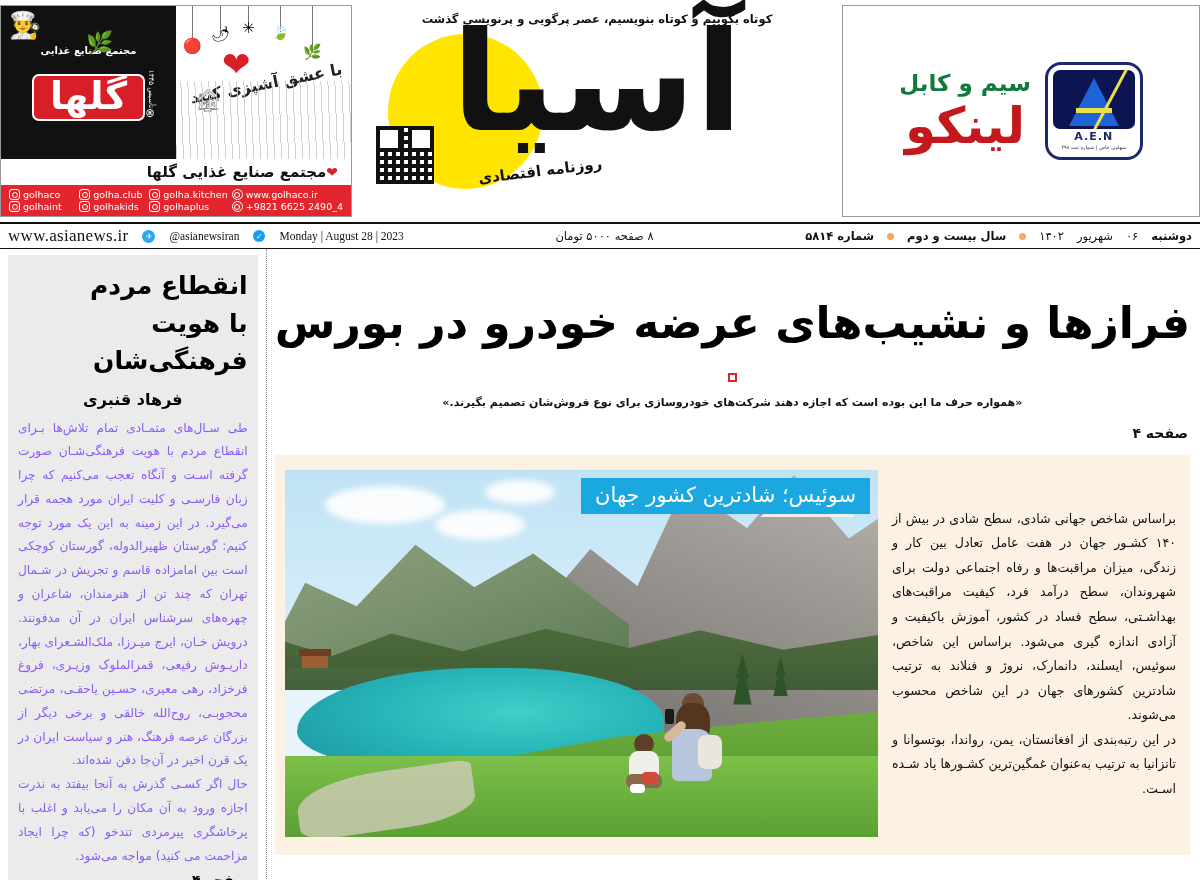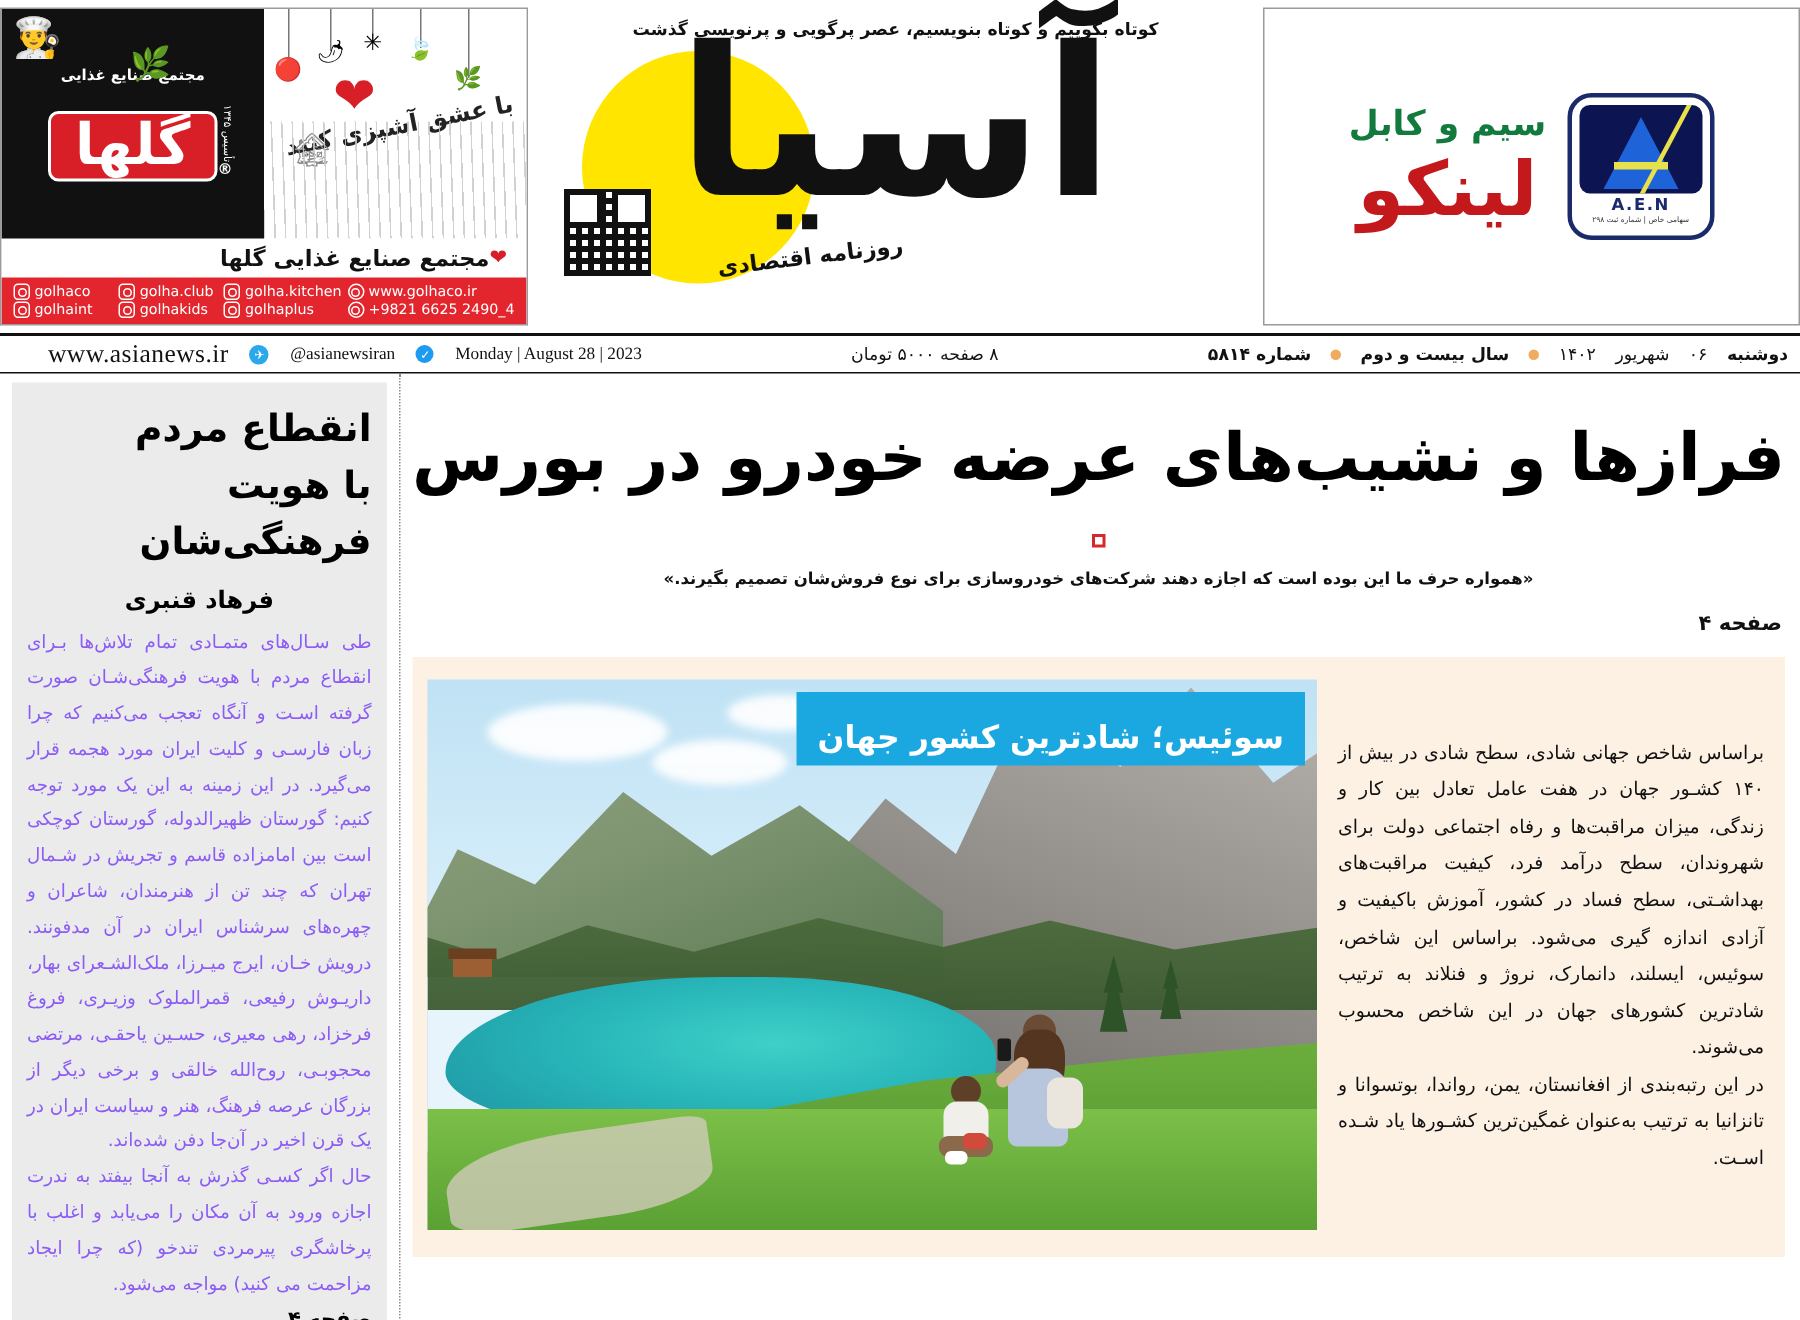--- a/index.html
+++ b/index.html
@@ -191,34 +191,34 @@
   .tg-icon {
     width: 13px; height: 13px; border-radius: 50%; background: #29a9e9;
     display: inline-flex; align-items: center; justify-content: center;
     color: #fff; font-size: 8px; flex: none;
   }
   .verified {
     width: 12px; height: 12px; border-radius: 50%; background: #1d9bf0;
     display: inline-flex; align-items: center; justify-content: center;
     color: #fff; font-size: 8px; flex: none;
   }
-  .site-url { font-size: 17px; letter-spacing: .3px; margin-left: 24px; }
+  .site-url { font-size: 17px; letter-spacing: .3px; }
 
   
   .content { display: flex; height: 630px; }
   .col-main { flex: 1; padding: 10px 10px 0 8px; position: relative; }
   .col-side {
     width: 310px; border-right: 1px dotted #8a8a8a;
     padding: 6px 8px 0 8px; background: #fff;
   }
 
   
   .lead-headline {
     font-size: 44px; font-weight: bold; color: #000; text-align: center;
-    line-height: 1.45; letter-spacing: -0.5px; margin: 15px 0 6px 0;
+    line-height: 1.45; letter-spacing: -0.5px; margin: 32px 0 6px 0;
     white-space: nowrap;
   }
   .lead-kicker {
     display: flex; align-items: center; justify-content: center; gap: 6px;
     font-size: 14.5px; font-weight: bold; color: #111; margin-top: 18px;
   }
   .kicker-sq {
     width: 9px; height: 9px; border: 2px solid #d7262c; flex: none;
   }
   .lead-quote {
@@ -239,22 +239,22 @@
     width: 300px; padding: 44px 6px 8px 10px;
     font-size: 12.6px; line-height: 1.95; color: #111; text-align: justify;
   }
   .feature-text p { margin: 0; }
   .feature-photo {
     flex: 1; margin: 7px 4px 10px 2px; position: relative; overflow: hidden;
     background: linear-gradient(#bfe3f5, #9fd4ef);
   }
   .banner {
     position: absolute; top: 8px; right: 8px; z-index: 6;
-    background: #1ba7e0; color: #fff; font-weight: bold; font-size: 21px;
-    padding: 18px 14px 7px 14px; white-space: nowrap;
+    background: #1ba7e0; color: #fff; font-weight: normal; font-size: 21px;
+    padding: 5px 14px 7px 14px; white-space: nowrap;
   }
   
   .sky { position: absolute; inset: 0; background: linear-gradient(#bfe2f4 0%, #d8eefb 45%, #e8f4fb 60%); }
   .cloud {
     position: absolute; background: #fff; border-radius: 50%; opacity: .92;
     filter: blur(3px);
   }
   .peak-far {
     position: absolute; bottom: 46%; left: -4%; width: 62%; height: 40%;
     background: linear-gradient(160deg, #8fa07c 0%, #7e9471 45%, #5d7a55 100%);

